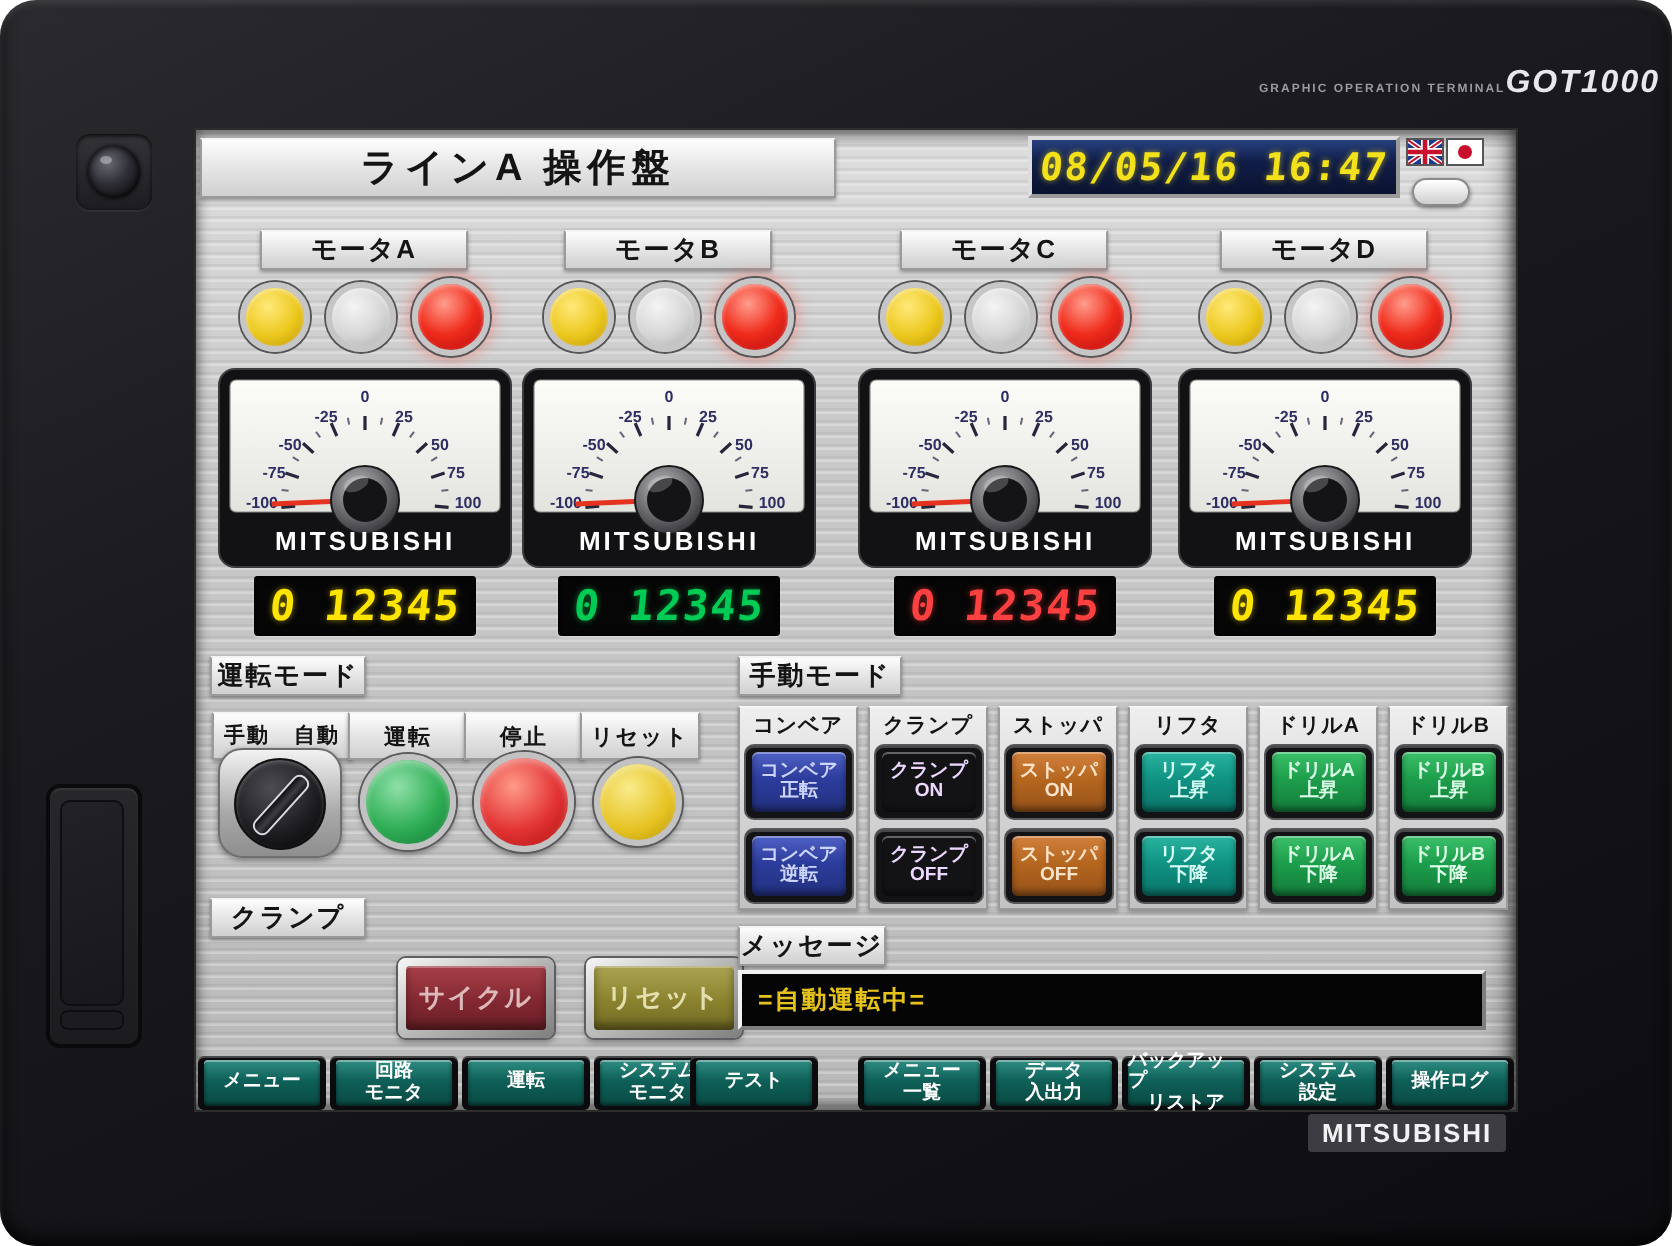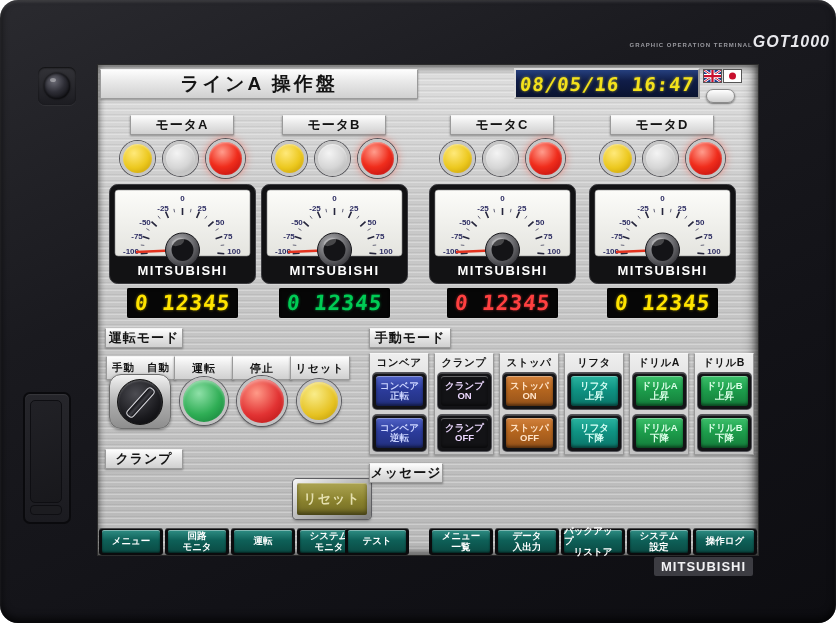--- a/index.html
+++ b/index.html
@@ -404,25 +404,31 @@
           </div>
       <div class="mbtn mb-bot">
             <div class="mbtn-face f-drill">
         <span>ドリルB</span>
         <span>下降</span>
             </div>
           </div>
     </div>
 
     <div class="plate sec-plate" style="left:7px;top:384px;width:78px">クランプ</div>
+    <div class="abtn" style="left:101px">
+      <div class="abtn-face a-red">サイクル</div>
+        </div>
     <div class="abtn" style="left:195px">
       <div class="abtn-face a-olive">リセット</div>
         </div>
 
     <div class="plate sec-plate" style="left:271px;top:398px;width:74px">メッセージ</div>
+    <div class="msgbar">
+          <span>=自動運転中=</span>
+        </div>
 
     <div class="bpad" style="left:1px">
           <div class="bbtn">
       <span>メニュー</span>
             <span></span>
           </div>
         </div>
     <div class="bpad" style="left:67px">
           <div class="bbtn">
       <span>回路</span>

